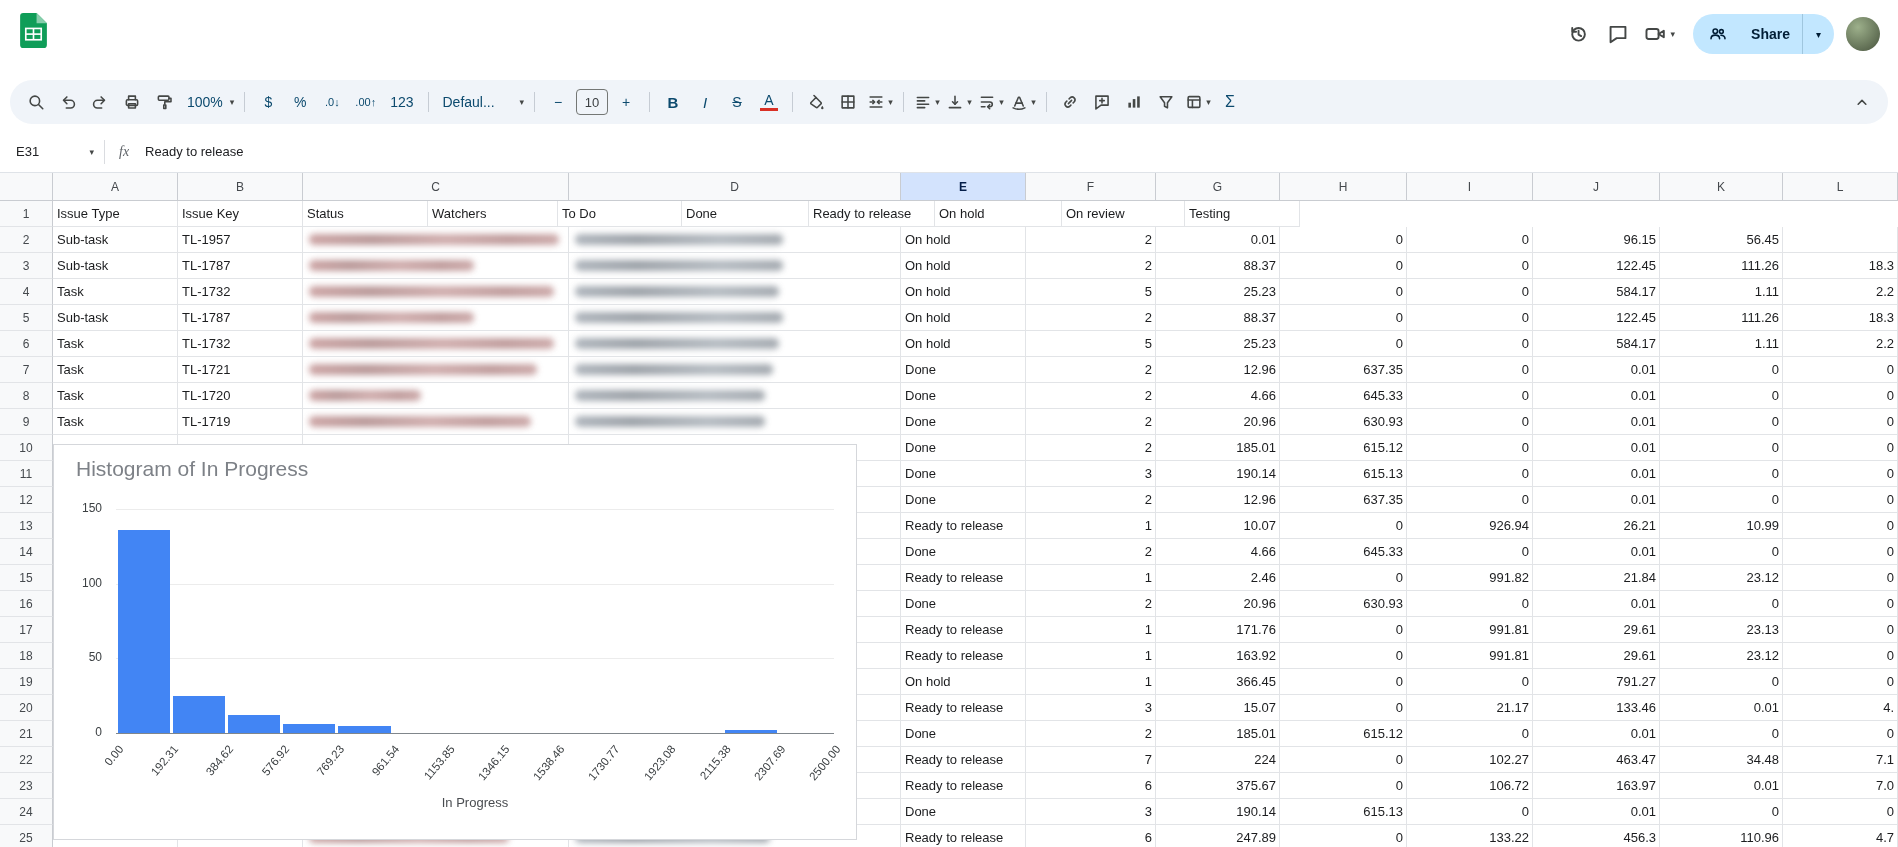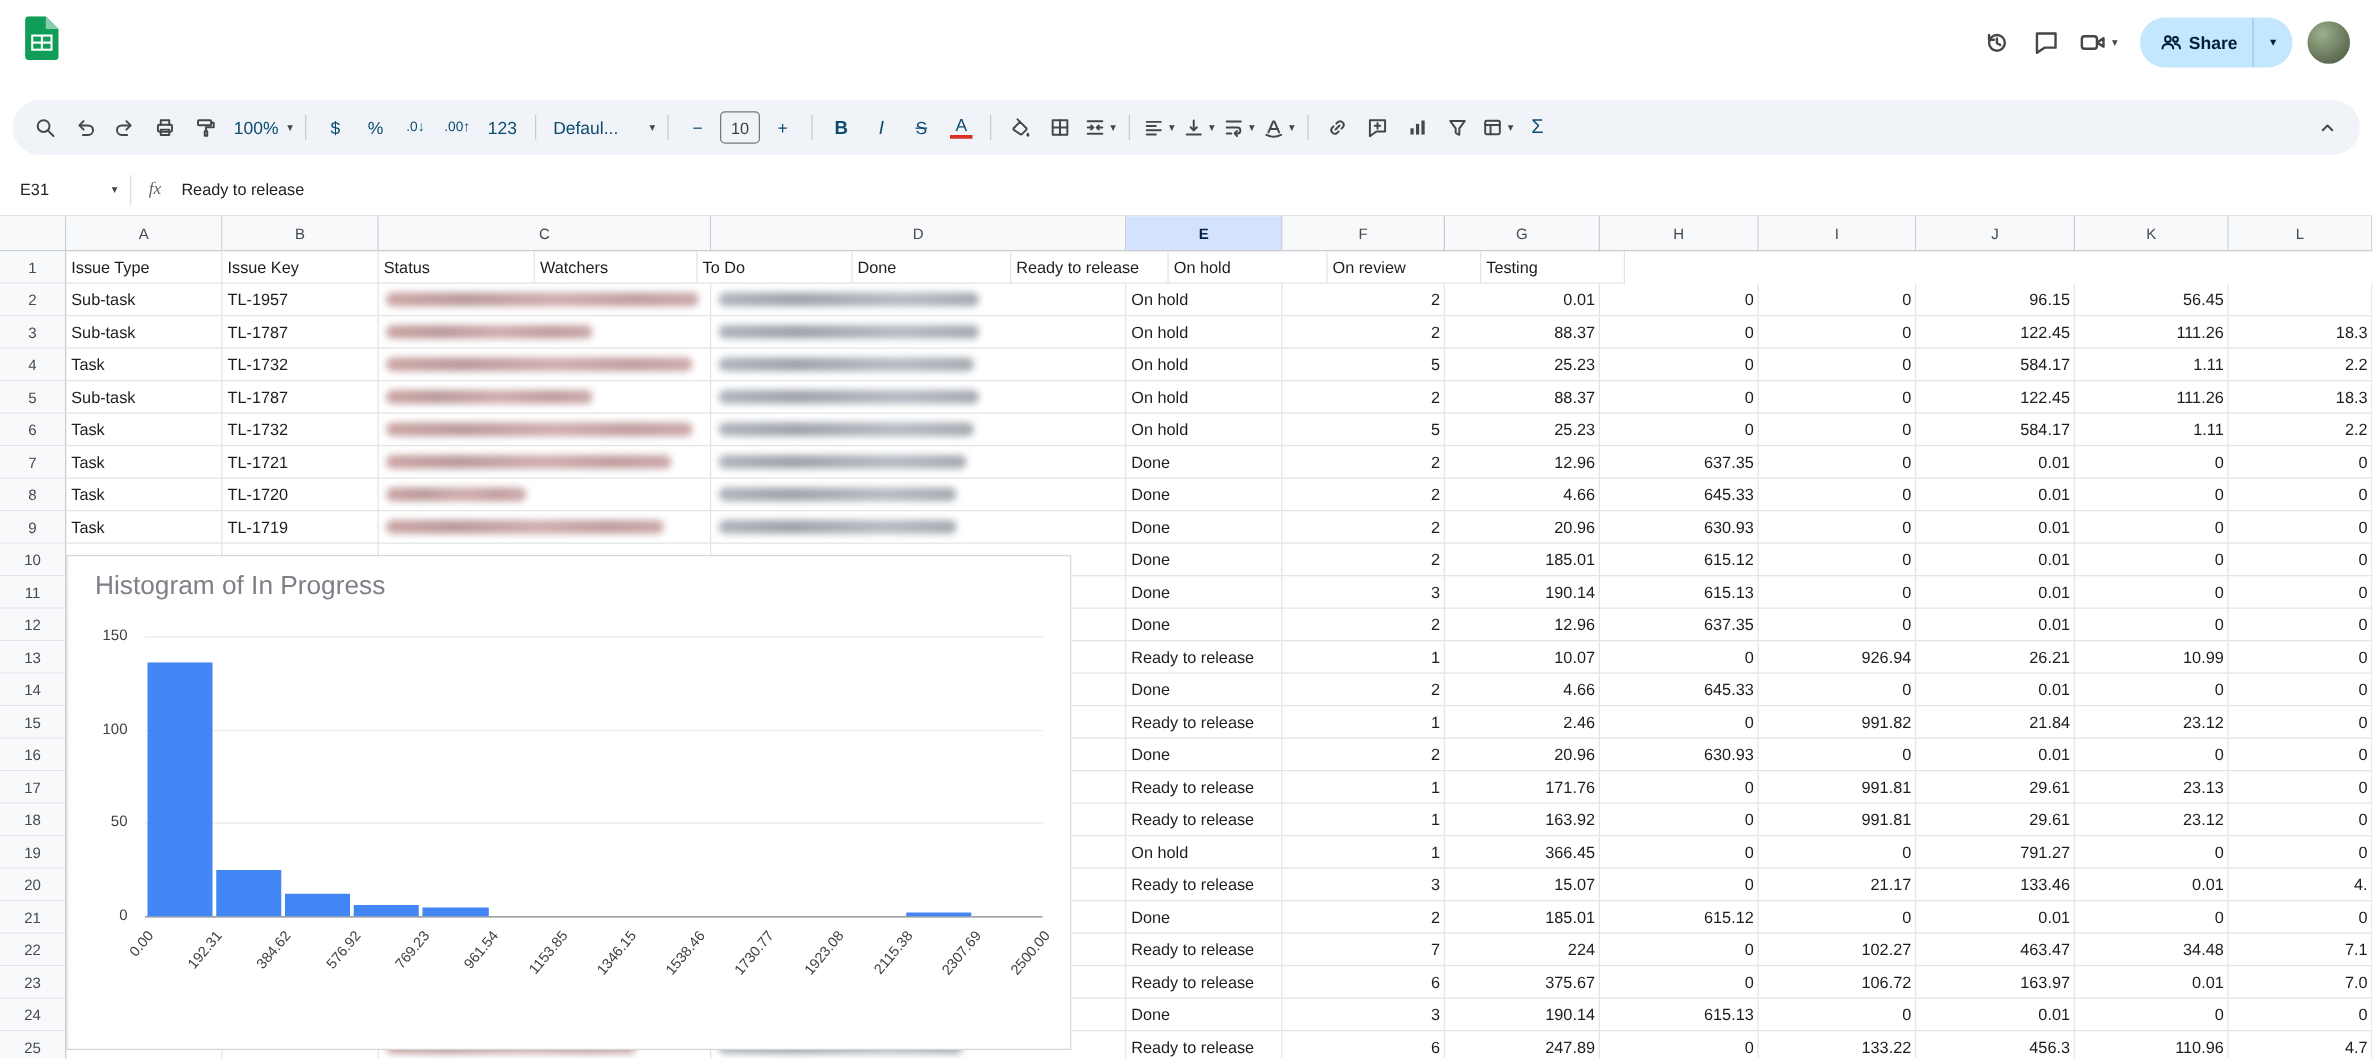--- a/index.html
+++ b/index.html
@@ -14,21 +14,21 @@
   .doc-title{font-size:18px;color:#1f1f1f;margin-right:8px;white-space:nowrap;}
   .doc-ic{width:26px;height:24px;display:flex;align-items:center;justify-content:center;color:#444746;}
   .star{font-size:17px;line-height:1;}
   .menu-bar{display:flex;align-items:center;height:30px;margin-left:-8px;}
   .menu-item{font-size:14.5px;color:#1f1f1f;padding:3px 8px;border-radius:6px;white-space:nowrap;}
   .top-right{margin-left:auto;display:flex;align-items:center;gap:12px;margin-top:4px;}
   .tr-ic{width:28px;height:28px;display:flex;align-items:center;justify-content:center;}
   .cam-group{display:flex;align-items:center;gap:2px;}
   .caret{font-size:9px;color:#444746;margin-left:3px;}
   .share{display:flex;align-items:center;height:40px;background:#c2e7ff;border-radius:20px;overflow:hidden;margin-left:6px;}
-  .share-main{display:flex;align-items:center;gap:5px;padding:0 12px 0 16px;font-size:14px;font-weight:700;color:#001d35;}
+  .share-main{display:flex;align-items:center;gap:24px;padding:0 12px 0 16px;font-size:14px;font-weight:700;color:#001d35;}
   .share-sep{width:1px;height:40px;background:#9fc6de;}
   .share-caret{padding:0 13px;color:#001d35;font-size:10px;}
   .avatar{width:34px;height:34px;border-radius:50%;background:radial-gradient(circle at 35% 30%,#9db08b,#46523c);}
 
   
   .toolbar-wrap{padding:1px 10px 7px;}
   .toolbar{height:44px;background:#f0f4f9;border-radius:22px;display:flex;align-items:center;padding:0 10px;}
   .tb-item{height:30px;min-width:26px;padding:0 3px;display:flex;align-items:center;justify-content:center;border-radius:6px;color:#444746;}
   .tb-txt{font-size:14px;color:#0c4a6e;padding:0 4px;white-space:nowrap;}
   .tb-txt.small{font-size:11px;}
@@ -799,16 +799,17 @@
           <div class="xlab-anchor" style="left: 669.538px; top: 298px;">
             <span class="xlab">2115.38</span>
           </div>
           <div class="xlab-anchor" style="left: 724.769px; top: 298px;">
             <span class="xlab">2307.69</span>
           </div>
           <div class="xlab-anchor" style="left: 780px; top: 298px;">
             <span class="xlab">2500.00</span>
           </div>
         </div>
+      <div class="chart-xlabel">In Progress</div>
     </div>
   </div>
 
 </div>
 
 </body></html>

